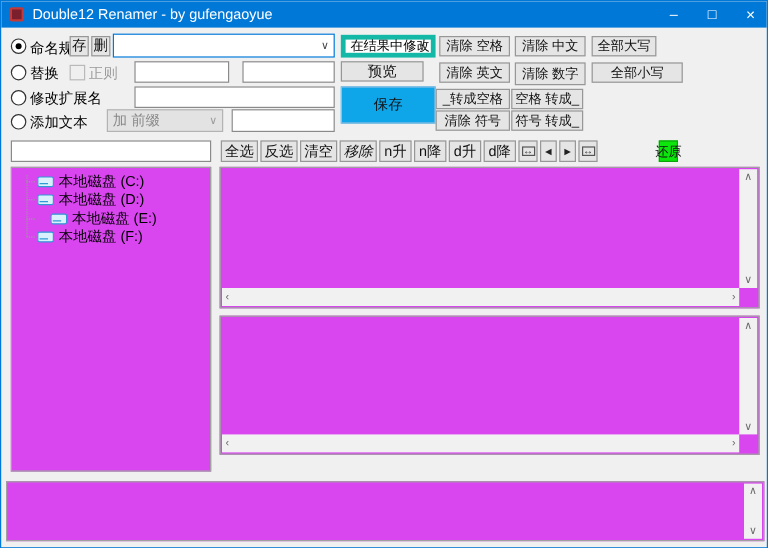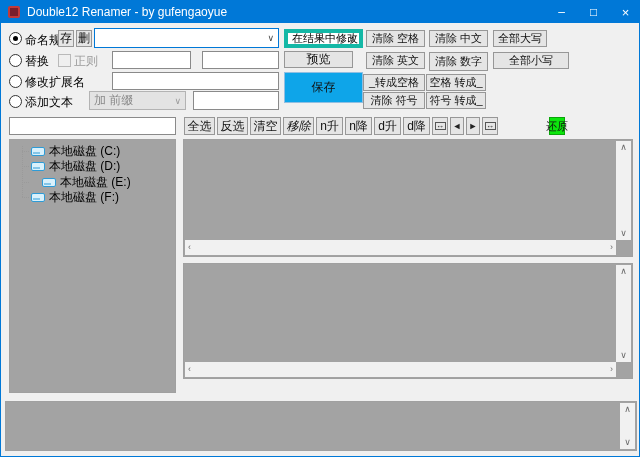--- a/index.html
+++ b/index.html
@@ -32,21 +32,21 @@
   .tbox { position:absolute; background:#fff; border:1px solid #8a8a8a; font-size:12px; padding:0 3px;
           font-family:"Liberation Sans",sans-serif; }
   .combo { position:absolute; background:#fff; border:4px solid #14b8a6; font-size:11px;
            display:flex; align-items:center; padding-left:4px; white-space:nowrap; }
   .combo .chev { position:absolute; right:4px; top:50%; transform:translateY(-54%);
                  font-size:9px; color:#444; }
   .combo.focus { border:1px solid #0078d7; }
   .combo.dis { background:#e3e3e3; color:#8a8a8a; border:1px solid #b3b3b3; }
   .combo.dis .chev { color:#9a9a9a; }
 
-  .panel { position:absolute; background:#a3a3a3; border:1px solid #a0a0a0; }
+  .panel { position:absolute; background:#d946ef; border:1px solid #a0a0a0; }
   .vsb { position:absolute; top:1px; right:1px; bottom:16px; width:15px; background:#f1f1f1;
          display:flex; flex-direction:column; justify-content:space-between; align-items:center; }
   .vsb.full { bottom:1px; }
   .hsb { position:absolute; left:1px; right:16px; bottom:1px; height:15px; background:#f1f1f1;
          display:flex; flex-direction:row; justify-content:space-between; align-items:center; }
   .sarrow { color:#6a6a6a; font-size:9px; line-height:9px; padding:2px 3px; }
 
   .titem { position:absolute; left:0; height:15px; font-size:12px; display:flex; align-items:center; }
   .titem .tlabel { margin-left:4px; white-space:nowrap; }
   .tline { position:absolute; border-left:1px dotted #9a9a9a; }

